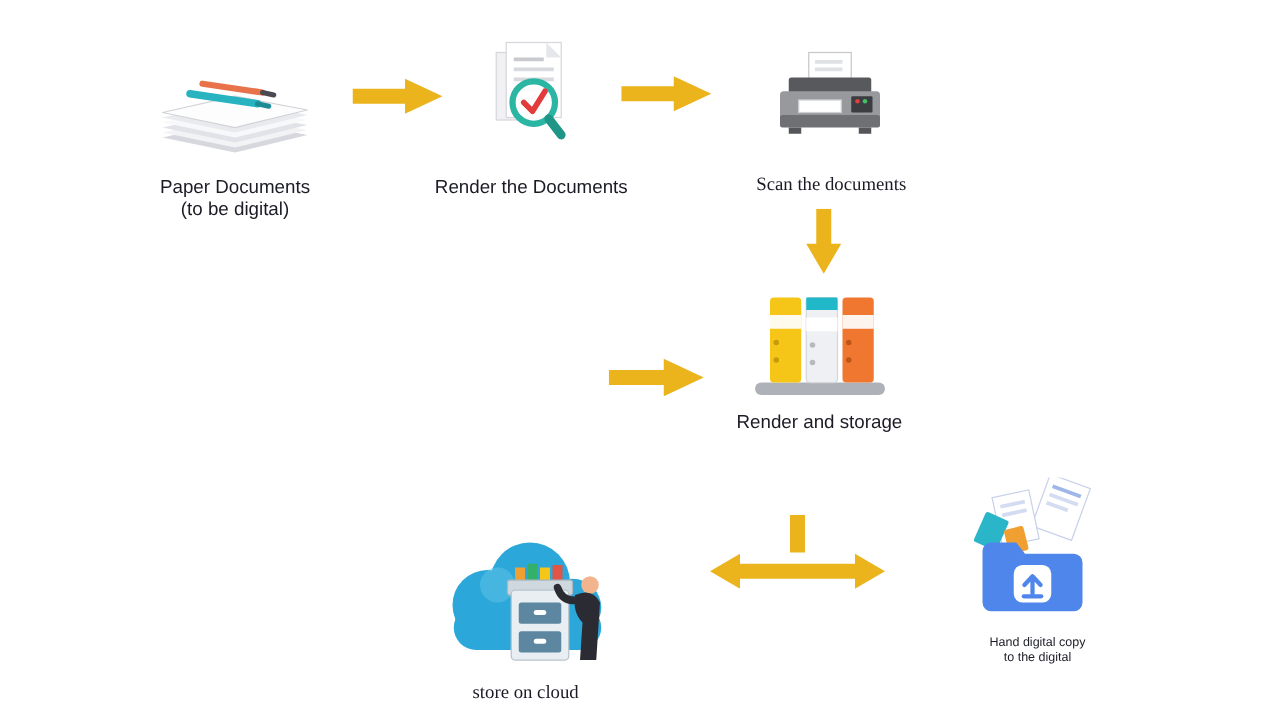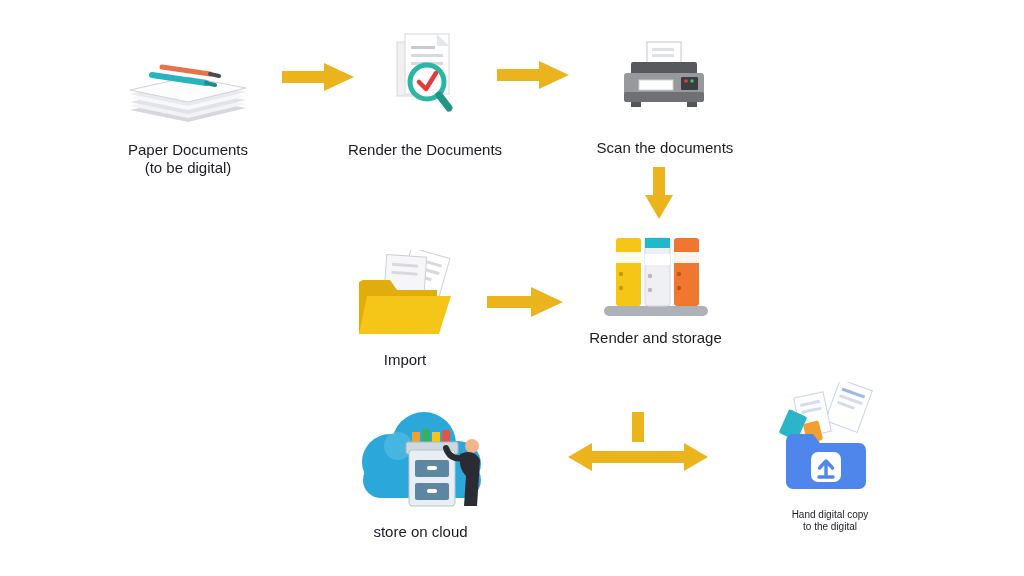--- a/index.html
+++ b/index.html
@@ -94,21 +94,21 @@
     </div>
     <div class="label">Render the Documents</div>
   </div>
 
   <div class="arrow" style="left:497px; top:60px;">
     <svg width="72" height="30" viewBox="0 0 72 30">
       <polygon points="0,9 42,9 42,1 72,15 42,29 42,21 0,21" fill="#EBB41D"></polygon>
     </svg>
   </div>
 
-  <div class="node" style="left:580px; top:34px; width:170px;">
+  <div class="node" style="left:580px; top:34px; width:170px;font-family:Liberation Serif, serif;">
     <div class="icon-wrap" style="height:96px;">
       <svg width="100" height="90" viewBox="0 0 100 90">
         <rect x="32" y="2" width="34" height="26" fill="#ffffff" stroke="#c7c8cc"></rect>
         <rect x="37" y="8" width="22" height="3" fill="#e0e1e5"></rect>
         <rect x="37" y="14" width="22" height="3" fill="#e0e1e5"></rect>
         <rect x="16" y="22" width="66" height="13" rx="2" fill="#58595c"></rect>
         <rect x="9" y="33" width="80" height="25" rx="3" fill="#97999d"></rect>
         <rect x="9" y="52" width="80" height="10" rx="2" fill="#6f7074"></rect>
         <rect x="24" y="40" width="34" height="10" fill="#ffffff" stroke="#d0d1d5"></rect>
         <rect x="66" y="37" width="17" height="13" rx="1" fill="#3c3d40"></rect>
@@ -120,40 +120,20 @@
     </div>
     <div class="label">Scan the documents</div>
   </div>
 
   <div class="arrow" style="left:644px; top:167px;">
     <svg width="30" height="52" viewBox="0 0 30 52">
       <polygon points="9,0 21,0 21,28 29,28 15,52 1,28 9,28" fill="#EBB41D"></polygon>
     </svg>
   </div>
 
-  <div class="node" style="left:325px; top:246px; width:160px;">
-    <div class="icon-wrap" style="height:96px;">
-      <svg width="104" height="92" viewBox="0 0 104 92">
-        <g transform="rotate(16 70 30)">
-          <rect x="50" y="2" width="40" height="50" fill="#ffffff" stroke="#cfd0d5"></rect>
-          <rect x="56" y="10" width="28" height="3" fill="#d8d9de"></rect>
-          <rect x="56" y="18" width="28" height="3" fill="#d8d9de"></rect>
-          <rect x="56" y="26" width="22" height="3" fill="#d8d9de"></rect>
-        </g>
-        <g transform="rotate(4 55 30)">
-          <rect x="32" y="6" width="40" height="50" fill="#f6f6f8" stroke="#cfd0d5"></rect>
-          <rect x="38" y="14" width="26" height="3" fill="#d8d9de"></rect>
-          <rect x="38" y="22" width="26" height="3" fill="#d8d9de"></rect>
-        </g>
-        <path d="M6 32 L6 84 L84 84 L84 40 L44 40 L37 30 L10 30 Z" fill="#e0ad0c"></path>
-        <path d="M14 46 L98 46 L86 84 L6 84 Z" fill="#F5C518"></path>
-      </svg>
-    </div>
-    <div class="label">Import</div>
-  </div>
 
   <div class="arrow" style="left:487px; top:286px;">
     <svg width="76" height="32" viewBox="0 0 76 32">
       <polygon points="0,10 44,10 44,1 76,16 44,31 44,22 0,22" fill="#EBB41D"></polygon>
     </svg>
   </div>
 
   <div class="node" style="left:573px; top:220px; width:165px;">
     <div class="icon-wrap" style="height:100px;">
       <svg width="112" height="96" viewBox="0 0 112 96">
@@ -176,21 +156,21 @@
     <div class="label">Render and storage</div>
   </div>
 
   <div class="arrow" style="left:568px; top:412px;">
     <svg width="140" height="62" viewBox="0 0 140 62">
       <rect x="64" y="0" width="12" height="30" fill="#EBB41D"></rect>
       <polygon points="0,45 24,31 24,39 116,39 116,31 140,45 116,59 116,51 24,51 24,59" fill="#EBB41D"></polygon>
     </svg>
   </div>
 
-  <div class="node" style="left:338px; top:400px; width:165px;">
+  <div class="node" style="left:338px; top:422px; width:165px;font-family:Liberation Serif, serif;">
     <div class="icon-wrap" style="height:114px;">
       <svg width="150" height="114" viewBox="0 0 150 114">
         <g fill="#2BA7D9">
           <circle cx="44" cy="62" r="28"></circle>
           <circle cx="78" cy="44" r="32"></circle>
           <circle cx="112" cy="64" r="23"></circle>
           <rect x="17" y="62" width="118" height="36" rx="18"></rect>
         </g>
         <circle cx="52" cy="46" r="14" fill="#5cc3e8" opacity="0.55"></circle>
         <rect x="66" y="32" width="8" height="14" fill="#f0a030"></rect>

